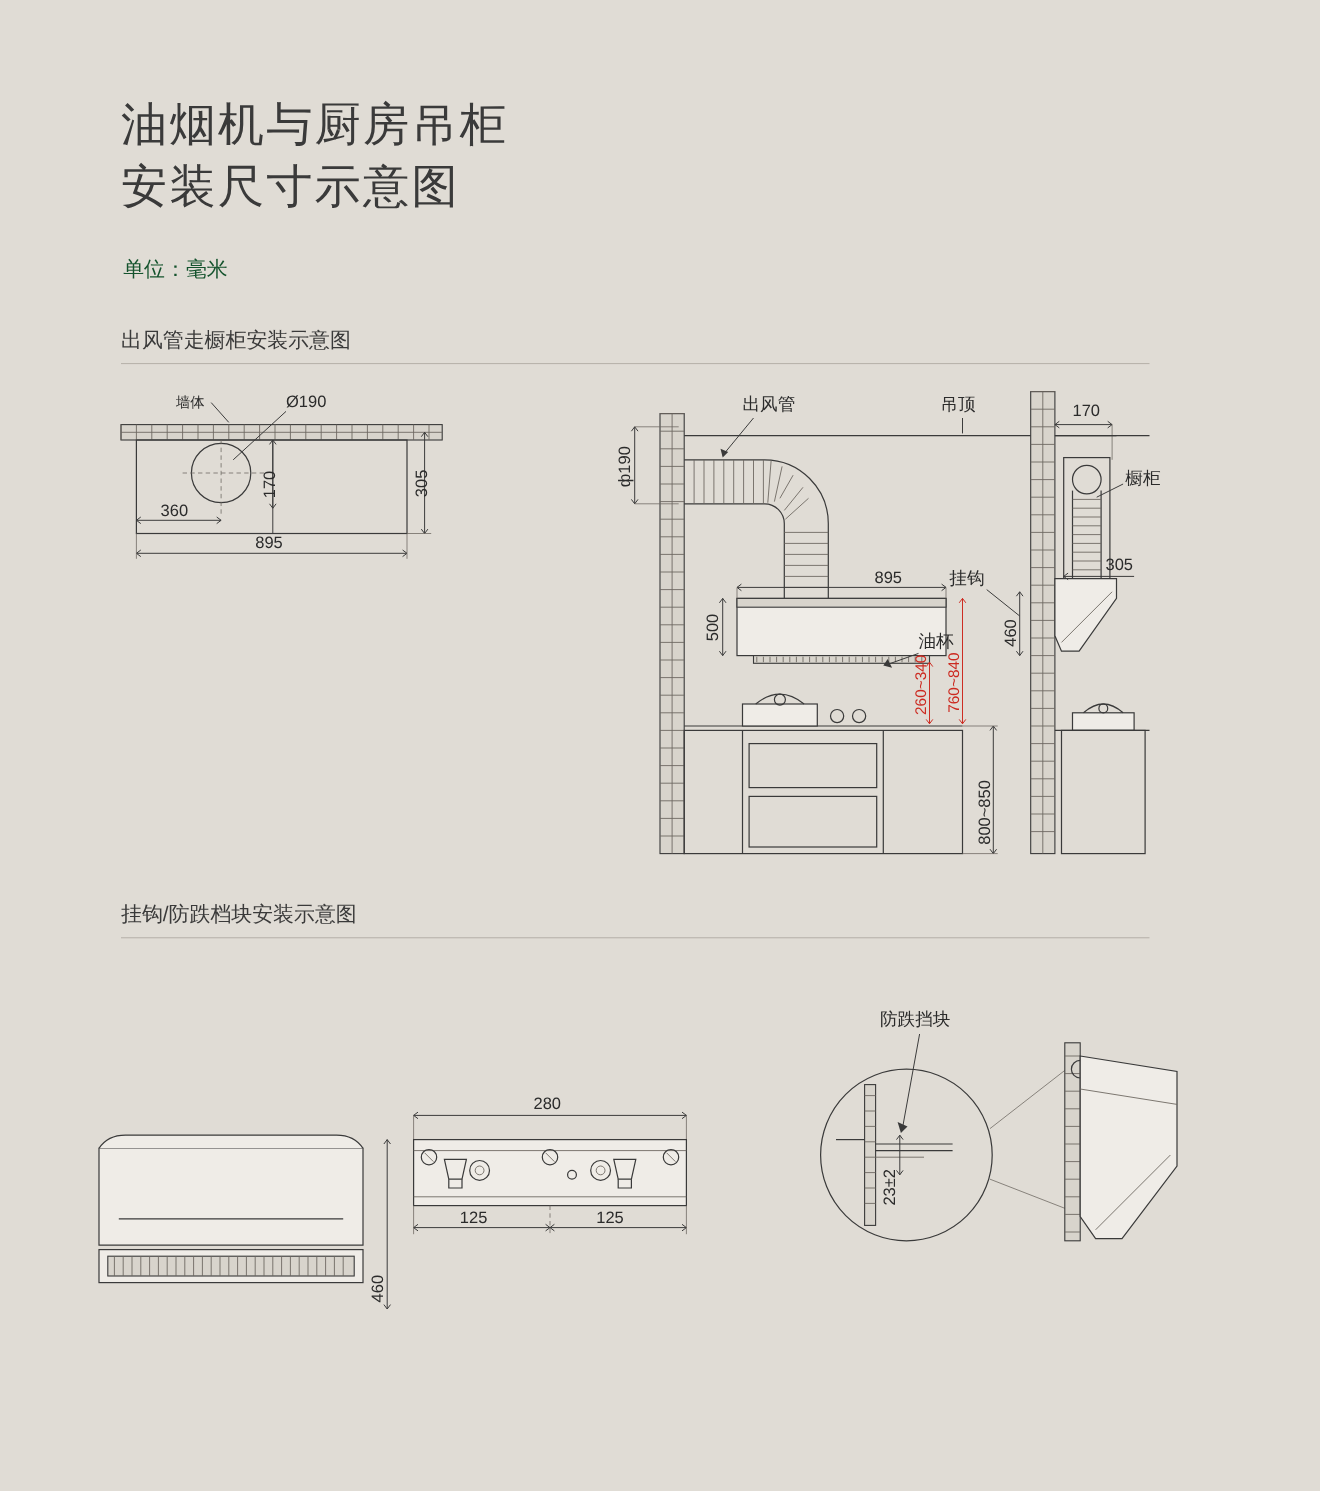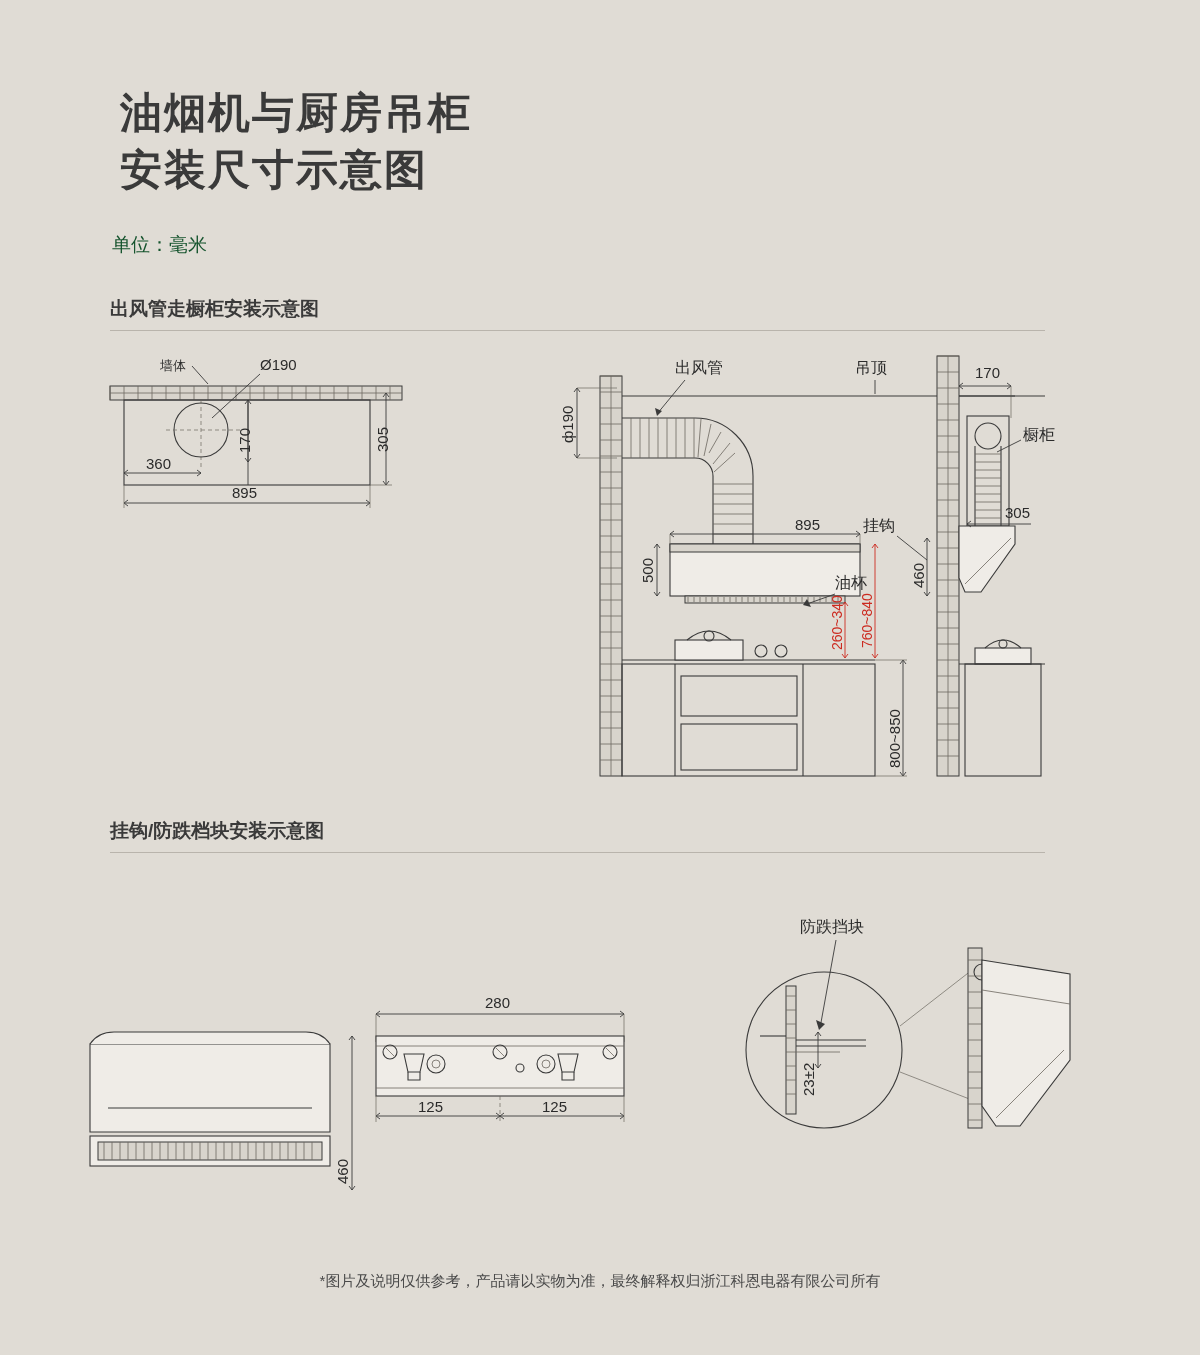--- a/index.html
+++ b/index.html
@@ -8,32 +8,32 @@
     background:#e0dcd5;
     font-family:"Liberation Sans","DejaVu Sans",sans-serif;
     color:#2b2b2b;
     position:relative;
     overflow:hidden;
   }
   .page{position:absolute;inset:0;}
 
   
   .title{
-    position:absolute;left:120px;top:85px;
-    font-size:42px;font-weight:bold;letter-spacing:2px;
+    position:absolute;left:110px;top:85px;
+    font-size:42px;font-weight:normal;letter-spacing:2px;
     line-height:1.35;color:#3a3a3a;white-space:pre-line;
   }
   .unit{
     position:absolute;left:112px;top:232px;
     font-size:19px;color:#14532d;
   }
 
   .section-h{
     position:absolute;left:110px;
-    font-size:19px;font-weight:bold;color:#3a3a3a;
+    font-size:19px;font-weight:normal;color:#3a3a3a;
   }
   .section-rule{
     position:absolute;left:110px;width:935px;height:1px;background:#b9b4ac;
   }
 
   .foot{
     position:absolute;left:0;top:1272px;width:1200px;text-align:center;
     font-size:15px;color:#4a4a4a;
   }
 
@@ -498,14 +498,13 @@
       <line x1="248" y1="188" x2="262" y2="188"></line>
         <line x1="248" y1="204" x2="262" y2="204"></line>
       <line x1="248" y1="220" x2="262" y2="220"></line>
     </g>
     <circle cx="262" cy="72" r="8" class="ln"></circle>
     <path d="M262,60 L350,74 L350,160 L300,226 L276,226 L262,206 Z" class="fillw"></path>
     <line x1="276" y1="218" x2="344" y2="150" class="ln-thin"></line>
     <line x1="262" y1="90" x2="350" y2="104" class="ln-thin"></line>
   </svg>
 
-  <div class="foot">*图片及说明仅供参考，产品请以实物为准，最终解释权归浙江科恩电器有限公司所有</div>
 </div>
 
 </body></html>

